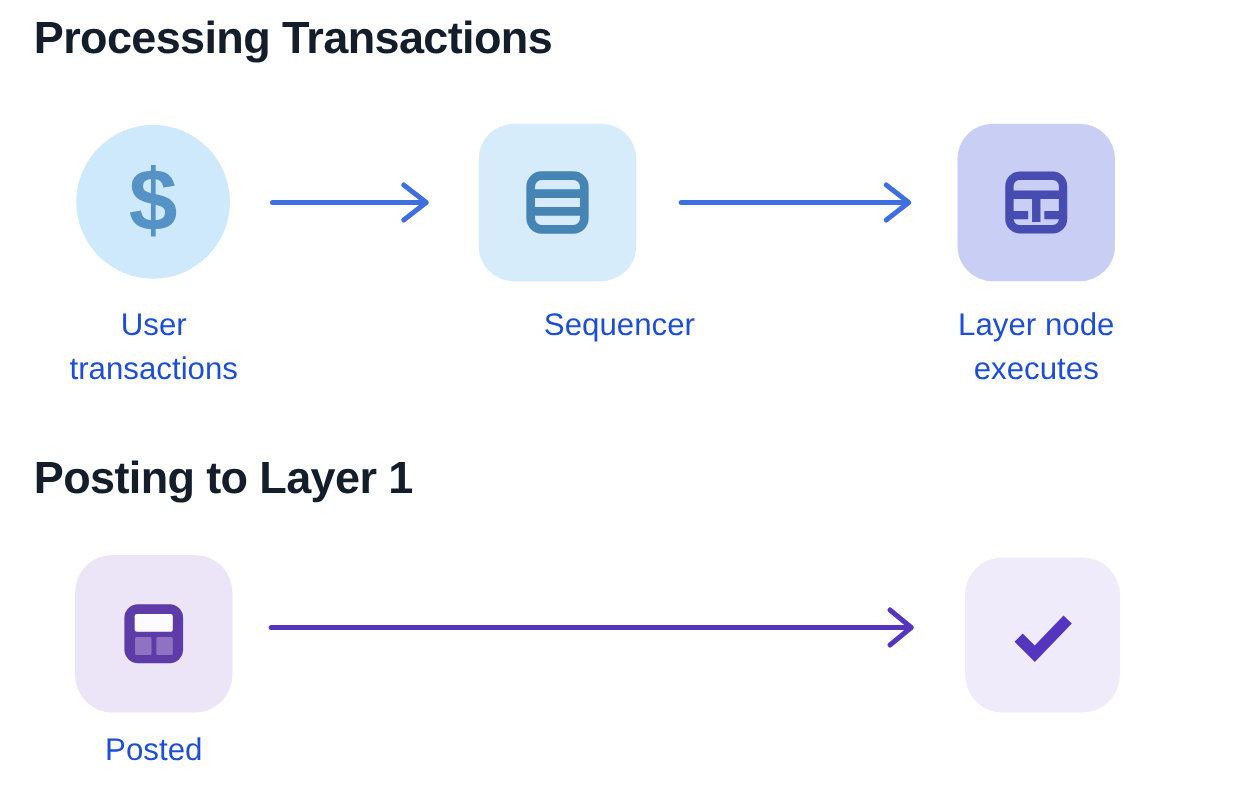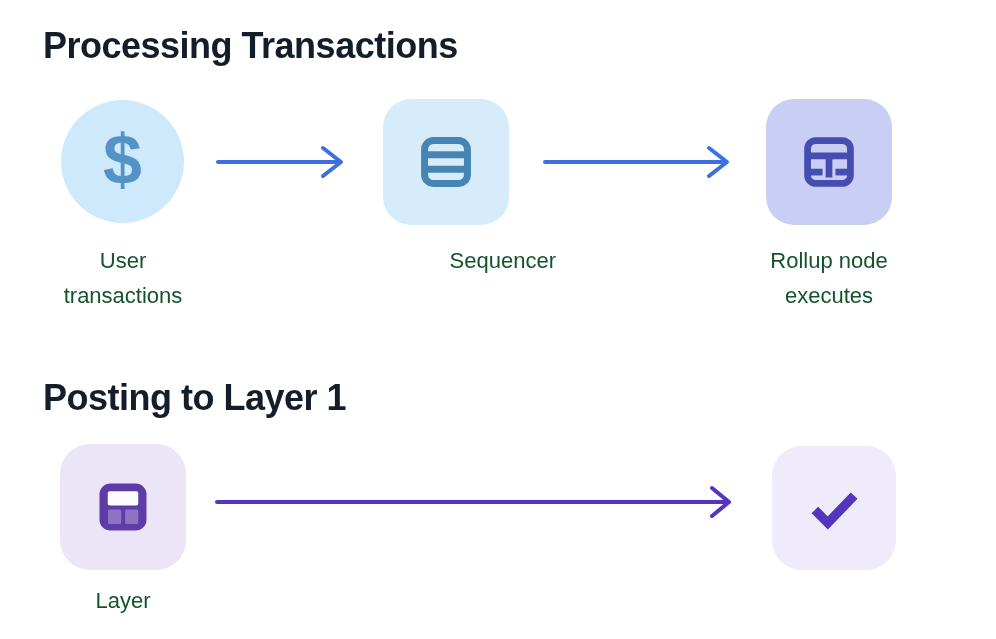--- a/index.html
+++ b/index.html
@@ -2,21 +2,21 @@
 <html><head>
 <meta charset="utf-8">
 <style>
   html,body{margin:0;padding:0;}
   body{
     width:996px;height:639px;background:#ffffff;overflow:hidden;position:relative;
     font-family:"Liberation Sans","DejaVu Sans",sans-serif;
   }
   .canvas{position:absolute;inset:0;}
   .sec-title{
-    position:absolute;margin:16px;font-size:36px;font-weight:700;color:#141e2b;
+    position:absolute;margin:0;font-size:36px;font-weight:700;color:#141e2b;
     letter-spacing:-0.5px;white-space:nowrap;
   }
   .t1{left:27px;top:9px;}
   .t2{left:27px;top:361px;}
   .tile{
     position:absolute;display:flex;align-items:center;justify-content:center;
   }
   .n-user{left:61px;top:100px;width:123px;height:123px;border-radius:50%;background:#cde9fb;}
   .n-seq{left:383px;top:99px;width:126px;height:126px;border-radius:28px;background:#d7ecfb;}
   .n-rollup{left:766px;top:99px;width:126px;height:126px;border-radius:28px;background:#c9cef5;}
@@ -28,22 +28,22 @@
   }
   .ic{display:block;}
   .arrow{position:absolute;}
   .a1{left:214px;top:142px;}
   .a2{left:542px;top:142px;}
   .a3{left:213px;top:480px;}
   .arrow path{fill:none;stroke-width:4;}
   .arrow.blue path{stroke:#3e6fe1;stroke-linecap:round;stroke-linejoin:round;}
   .arrow.purple path{stroke:#5634bf;stroke-linecap:round;stroke-linejoin:round;}
   .nlabel{
-    position:absolute;width:220px;text-align:center;font-size:22px;line-height:35px;
-    color:#14532d;white-space:pre-line;
+    position:absolute;width:220px;text-align:center;font-size:25px;line-height:35px;
+    color:#1d4ed8;white-space:pre-line;
   }
   .l-user{left:13px;top:243px;}
   .l-seq{left:336px;top:243px;text-align:right;}
   .l-rollup{left:719px;top:243px;}
   .l-posted{left:13px;top:583px;}
   .l-incl{left:725px;top:583px;}
 </style>
 </head>
 <body>
 
@@ -79,21 +79,21 @@
       <path d="M3.7 9.6 H20.3"></path>
       <path d="M12 9.6 V18" stroke-linecap="butt"></path>
       <path d="M3.7 15.9 H9.5" stroke-linecap="butt"></path>
       <path d="M14.5 15.9 H20.3" stroke-linecap="butt"></path>
     </svg>
   </div>
 
   <div class="nlabel l-user">User
 transactions</div>
   <div class="nlabel l-seq">Sequencer</div>
-  <div class="nlabel l-rollup">Rollup node
+  <div class="nlabel l-rollup">Layer node
 executes</div>
 
   <h1 class="sec-title t2">Posting to Layer 1</h1>
 
   <div class="tile n-posted">
     <svg class="ic" width="62" height="62" viewBox="0 0 24 24">
       <rect x="2.9" y="2.9" width="18.2" height="18.2" rx="4.2" fill="#5d3ca8"></rect>
       <rect x="6.1" y="5.9" width="11.8" height="5.5" rx="0.7" fill="#fcfbff"></rect>
       <rect x="6.2" y="13" width="5.1" height="5.6" rx="0.5" fill="#8e73c3"></rect>
       <rect x="12.8" y="13" width="5.1" height="5.6" rx="0.5" fill="#8e73c3"></rect>
@@ -104,15 +104,15 @@
     <path d="M4 22 H514"></path>
     <path d="M499 8 L516 22 L499 36"></path>
   </svg>
 
   <div class="tile n-incl">
     <svg class="ic" width="62" height="62" viewBox="0 0 24 24" fill="none" stroke="#5336bd" stroke-width="3.6" stroke-linecap="butt" stroke-linejoin="miter">
       <path d="M4.6 12.8 L9.6 17.8 L19.8 7.2"></path>
     </svg>
   </div>
 
-  <div class="nlabel l-posted">Layer</div>
+  <div class="nlabel l-posted">Posted</div>
 
 </div>
 
 </body></html>

